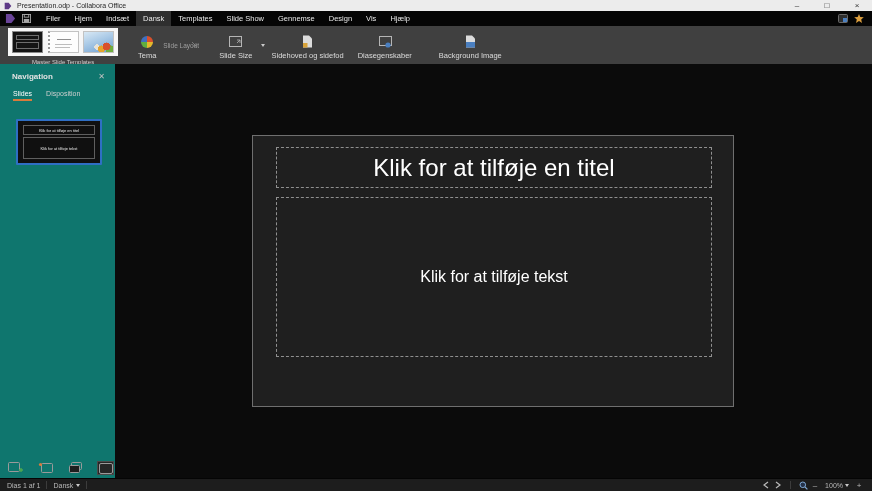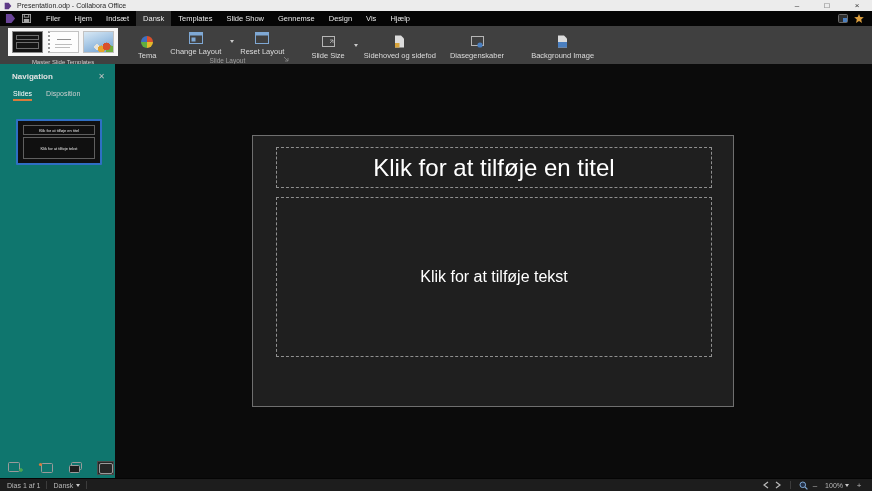--- a/index.html
+++ b/index.html
@@ -158,42 +158,20 @@
   <div class="rsep"></div>
 
   <div class="rbtn">
     <div class="ric">
         <div class="tema-wheel"></div>
       </div>
     <span>Tema</span>
   </div>
 
   <div class="rgroup">
-    <div class="layout-grp">
-      <div class="rbtn" style="position:relative; padding-right:12px;">
-        <div class="ric">
-          <svg width="14" height="12" viewBox="0 0 14 12">
-            <rect x="0.5" y="0.5" width="13" height="11" fill="none" stroke="#7fa8d4"></rect>
-            <rect x="0.5" y="0.5" width="13" height="3" fill="#7fa8d4"></rect>
-            <rect x="2.5" y="5.5" width="4" height="4" fill="#7fa8d4"></rect>
-          </svg>
-        </div>
-        <span>Change Layout</span>
-        <div class="caret rbtn-caret"></div>
-      </div>
-      <div class="rbtn">
-        <div class="ric">
-          <svg width="14" height="12" viewBox="0 0 14 12">
-            <rect x="0.5" y="0.5" width="13" height="11" fill="none" stroke="#7fa8d4"></rect>
-            <rect x="0.5" y="0.5" width="13" height="3" fill="#7fa8d4"></rect>
-          </svg>
-        </div>
-        <span>Reset Layout</span>
-      </div>
-    </div>
     <div class="grp-label">Slide Layout</div>
     <svg class="grp-expand" width="5" height="5" viewBox="0 0 5 5">
       <path d="M0,0 L4,4 M4,1 L4,4 L1,4" stroke="#8a8a8a" fill="none" stroke-width="0.8"></path>
     </svg>
   </div>
 
   <div class="rsep"></div>
 
   <div class="rbtn" style="position:relative; padding-right:12px;">
     <div class="ric">

